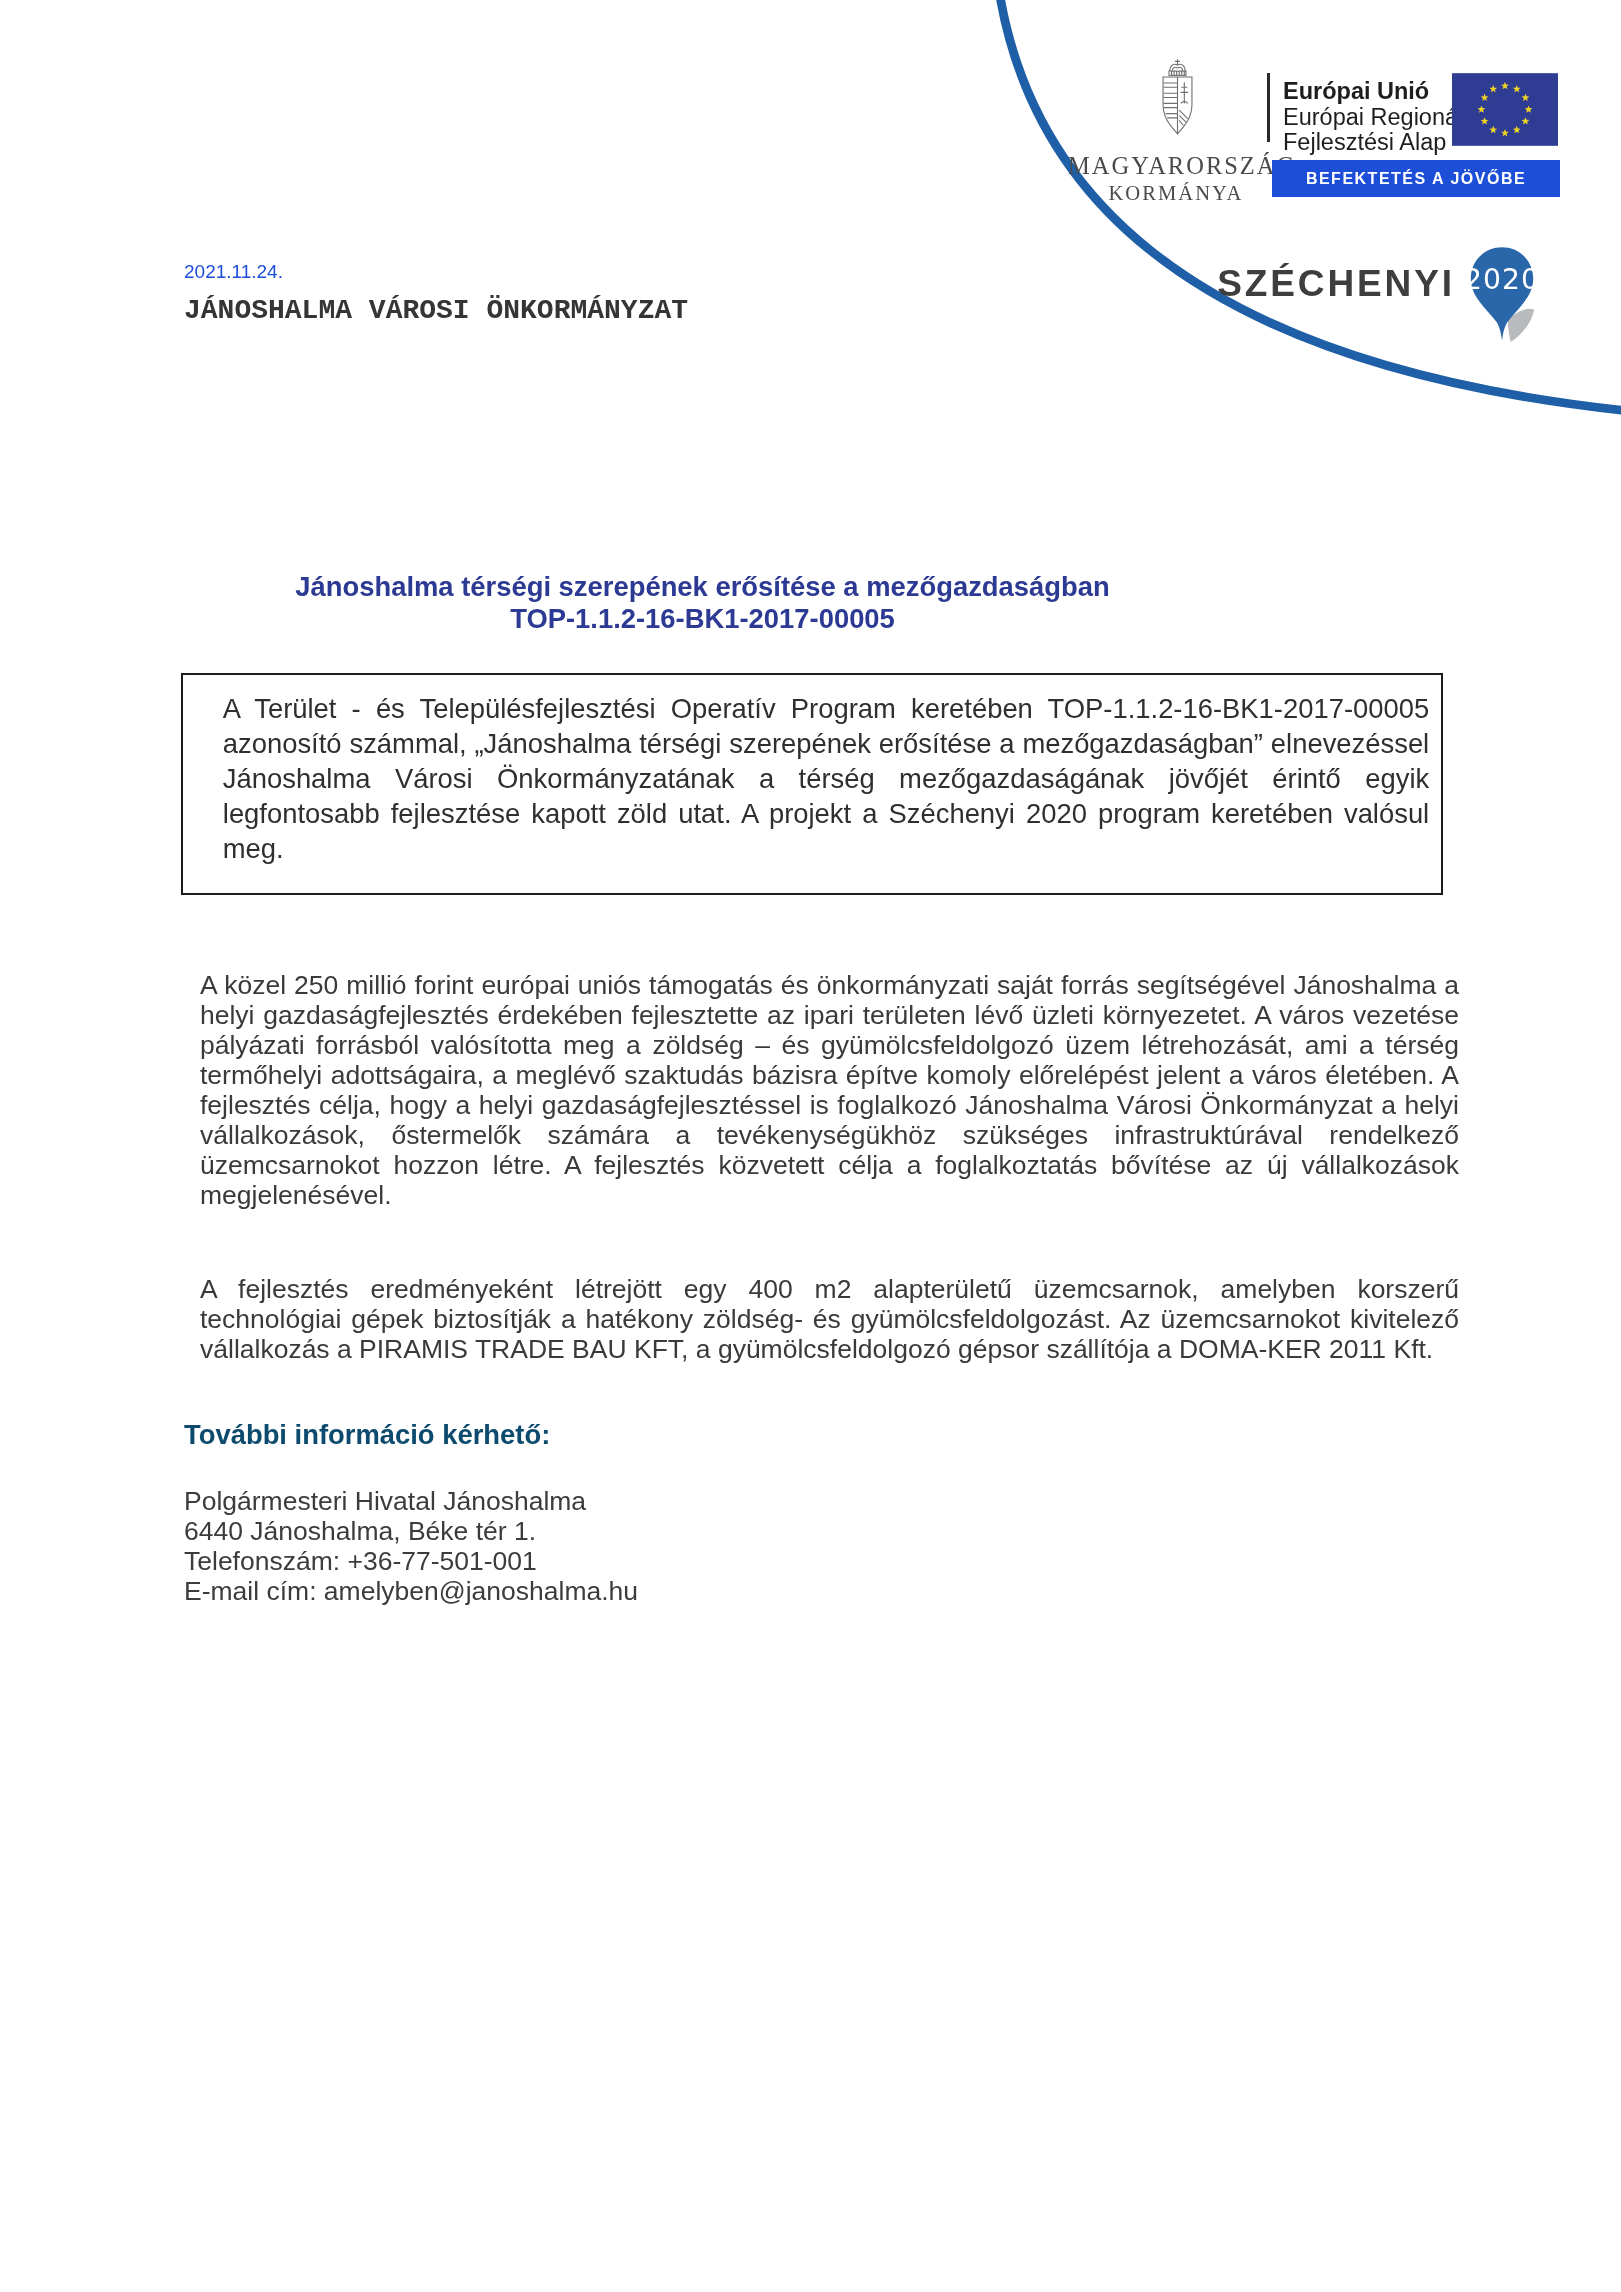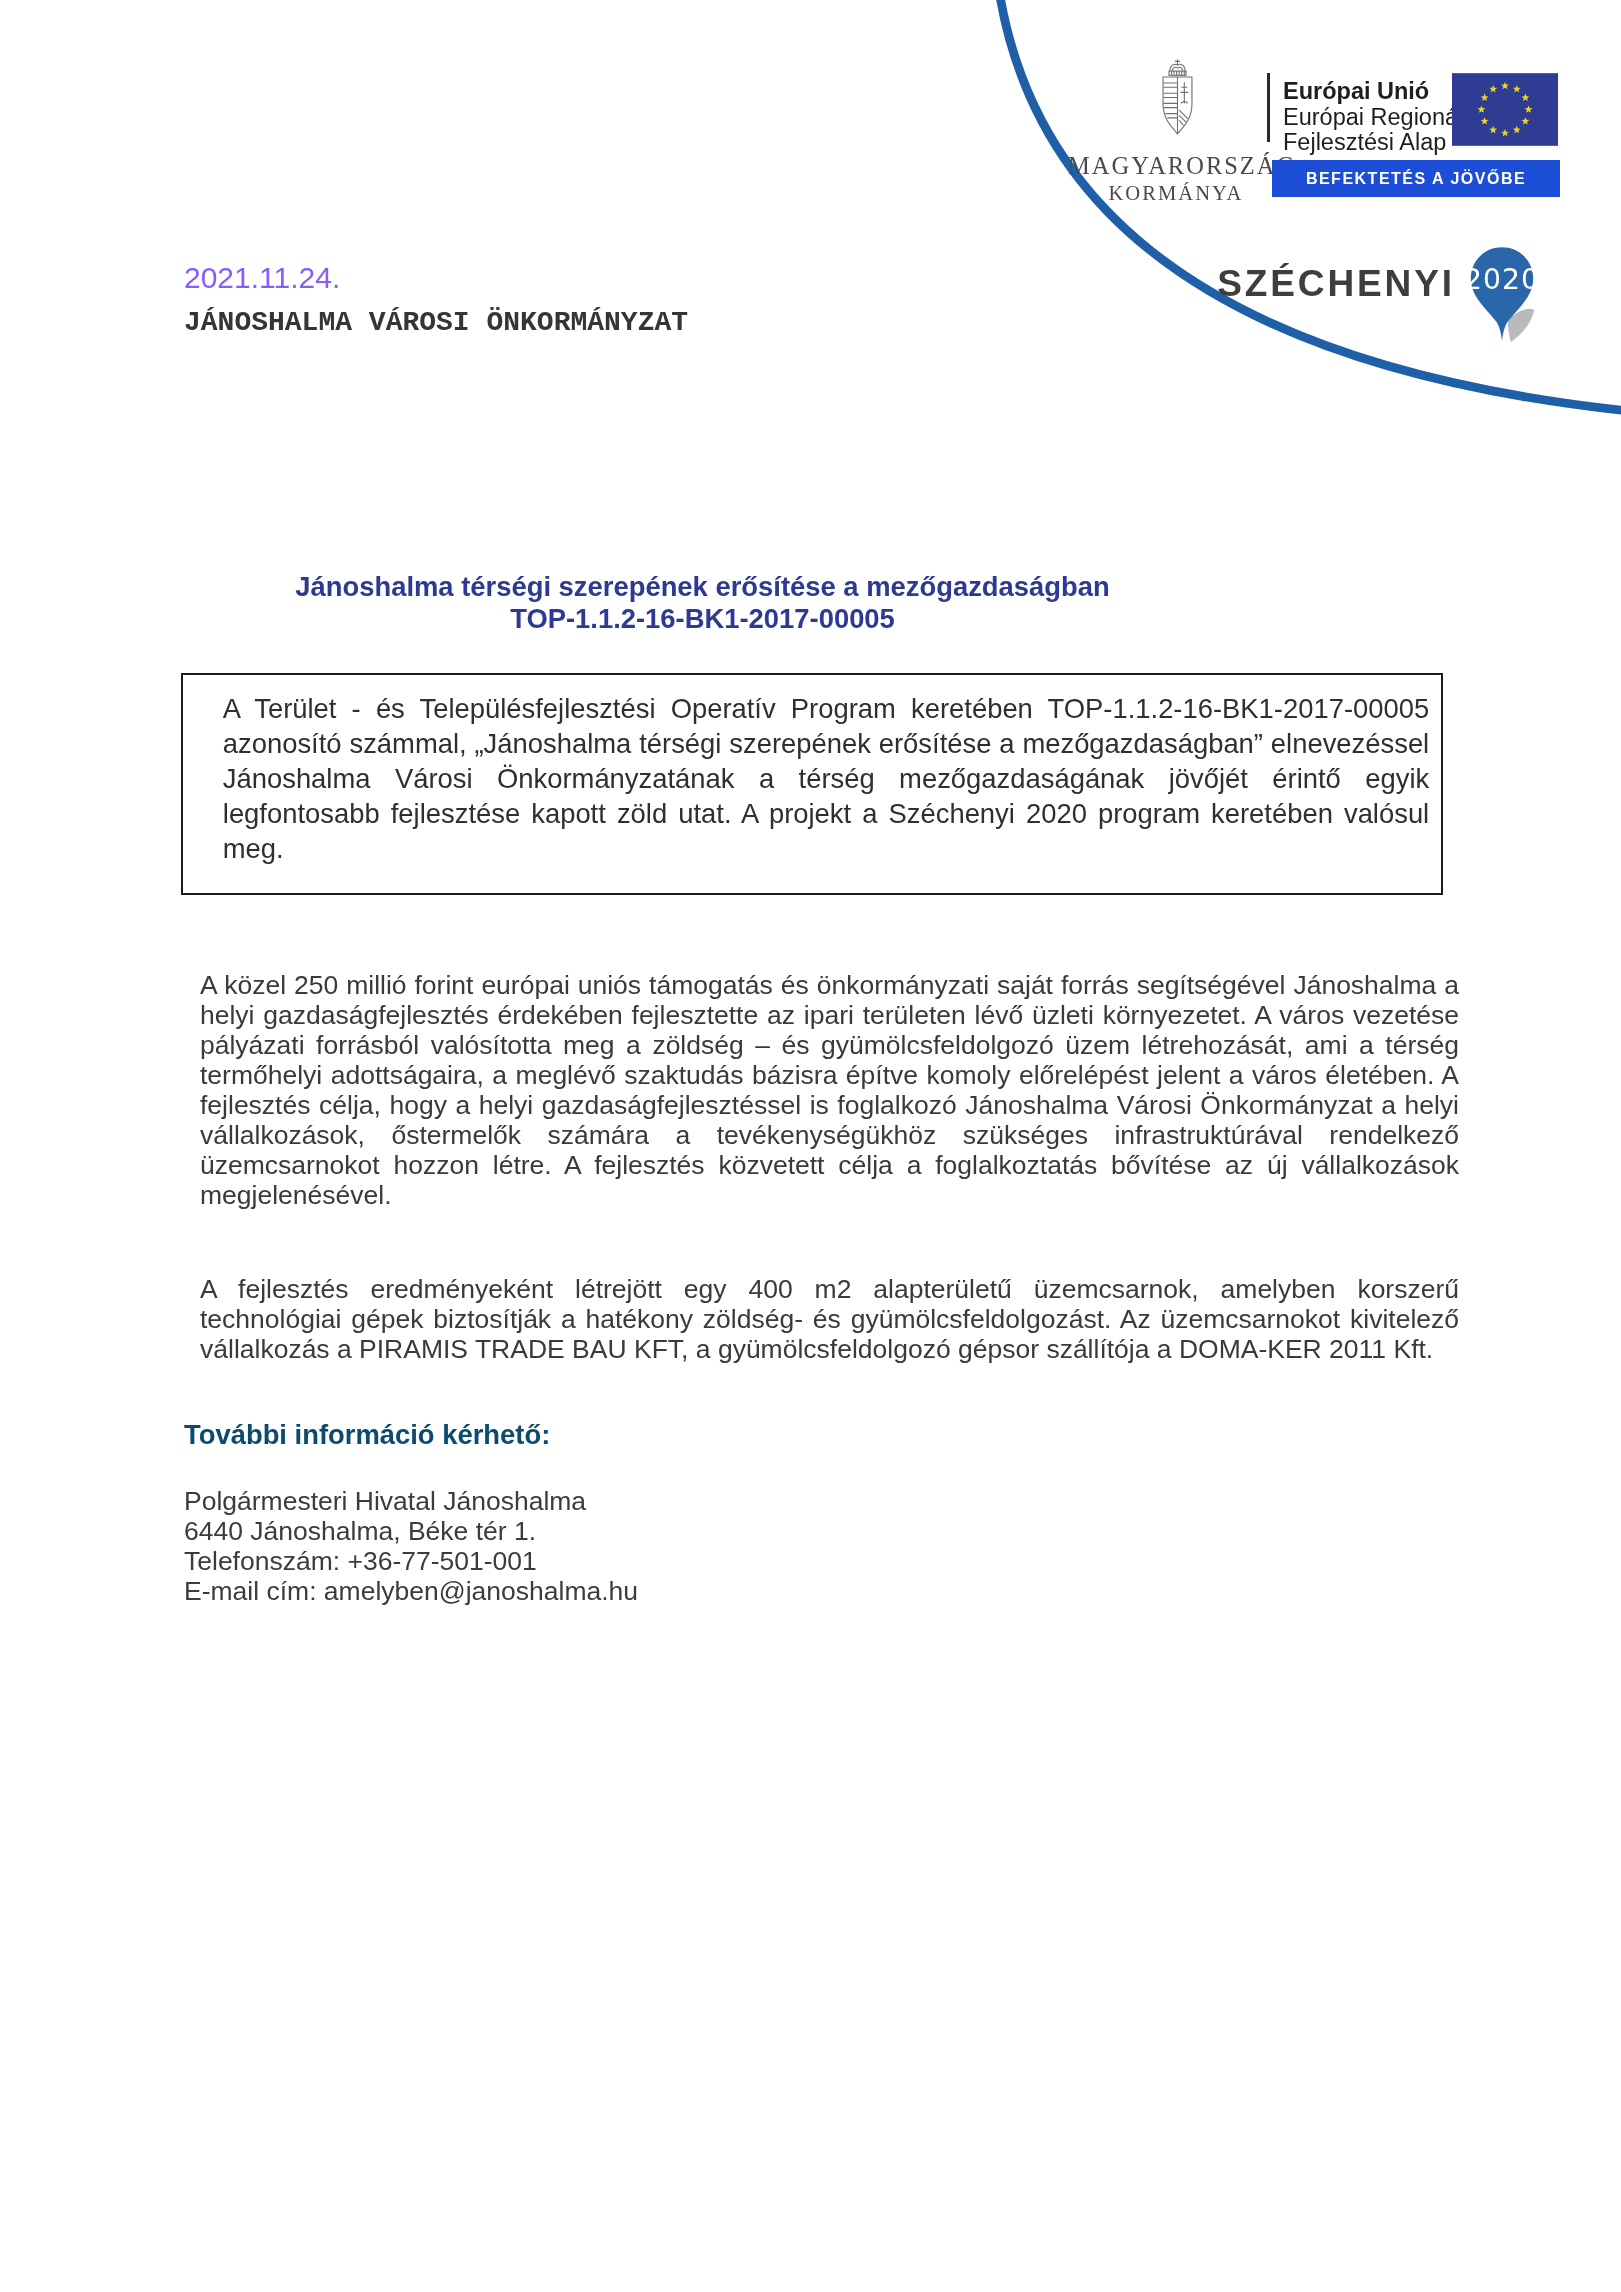--- a/index.html
+++ b/index.html
@@ -25,21 +25,21 @@
     letter-spacing:1.5px; display:flex; align-items:center; justify-content:center;
   }
   .szechenyi-wrap { position:absolute; left:1078px; top:245px; width:490px; height:127px; }
   .szechenyi-word {
     position:absolute; right:113px; top:17.6px; font-size:37px; font-weight:bold;
     letter-spacing:2.9px; color:#3e3e3d;
   }
   .pin-svg { position:absolute; right:27.4px; top:0; width:78px; height:108px; }
   
   .doc-head { position:absolute; left:184px; top:261px; }
-  .doc-date { font-size:30px; color:#8b5cf6; }
+  .doc-date { font-size:19px; color:#1d4ed8; }
   .doc-org  { font-size:28px; font-weight:bold; color:#353535; margin-top:11.8px;font-family:Liberation Mono, monospace; }
   .doc-title { position:absolute; left:0; top:488px; width:1621px; text-align:center;
                font-size:41px; font-weight:bold; color:#2c2c2c; }
   .doc-subtitle { position:absolute; left:0; top:571px; width:1405px; text-align:center;
                   font-size:27.4px; font-weight:bold; color:#2c3a94; line-height:32px; }
   .lead-box {
     position:absolute; left:181px; top:673px; width:1262px; box-sizing:border-box;
     border:2.9px solid #1c1c1c; padding:15.7px 11.8px 27.4px 11.8px;
   }
   .lead-box-text { font-size:27.4px; line-height:35px; text-align:justify; color:#2f2f2f;margin-left:28px; }

